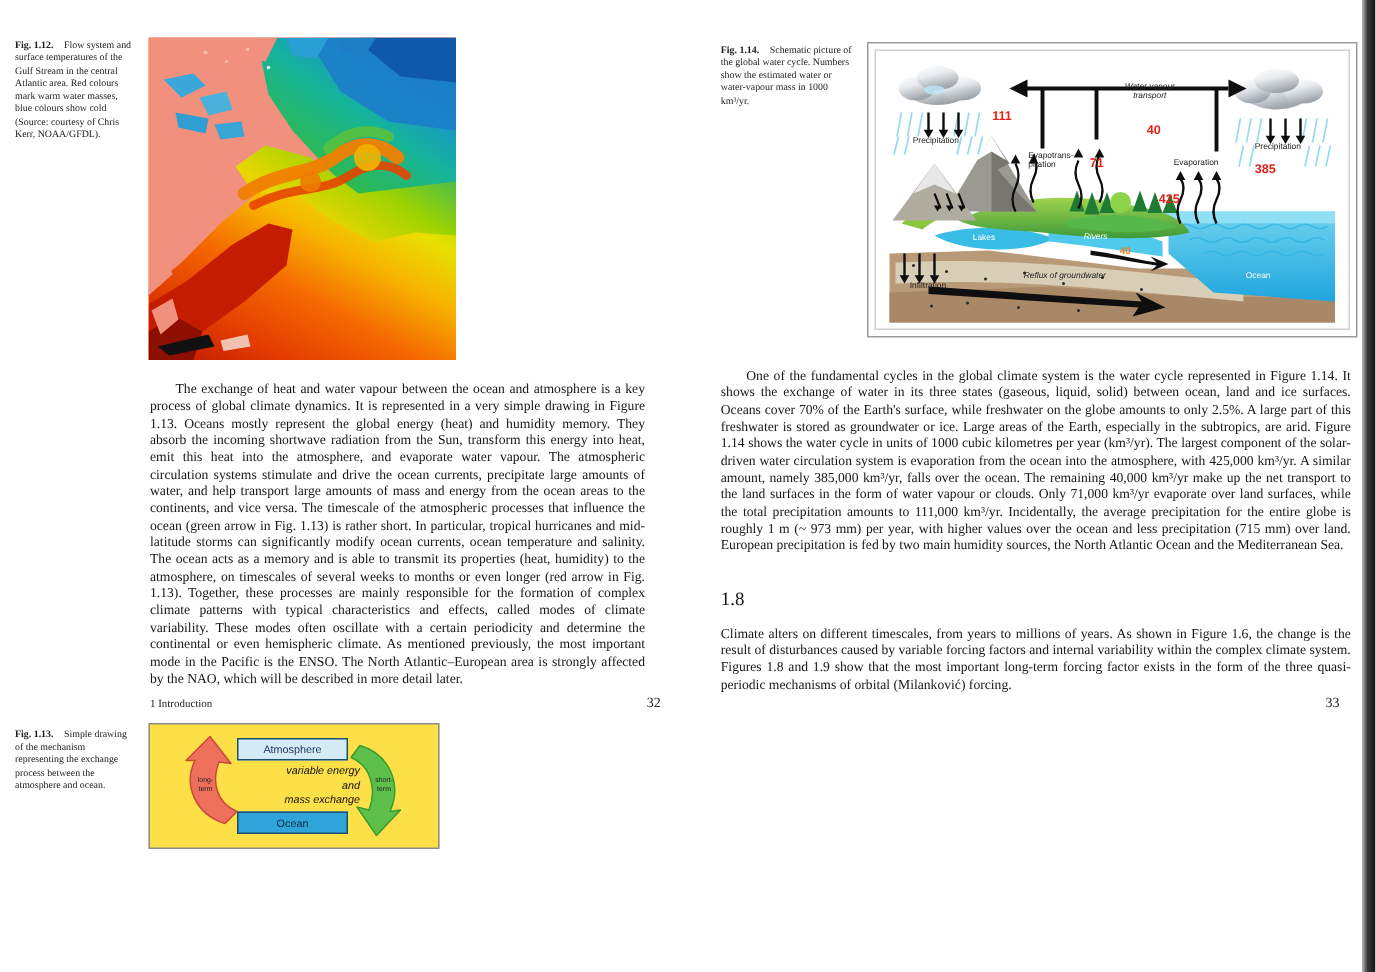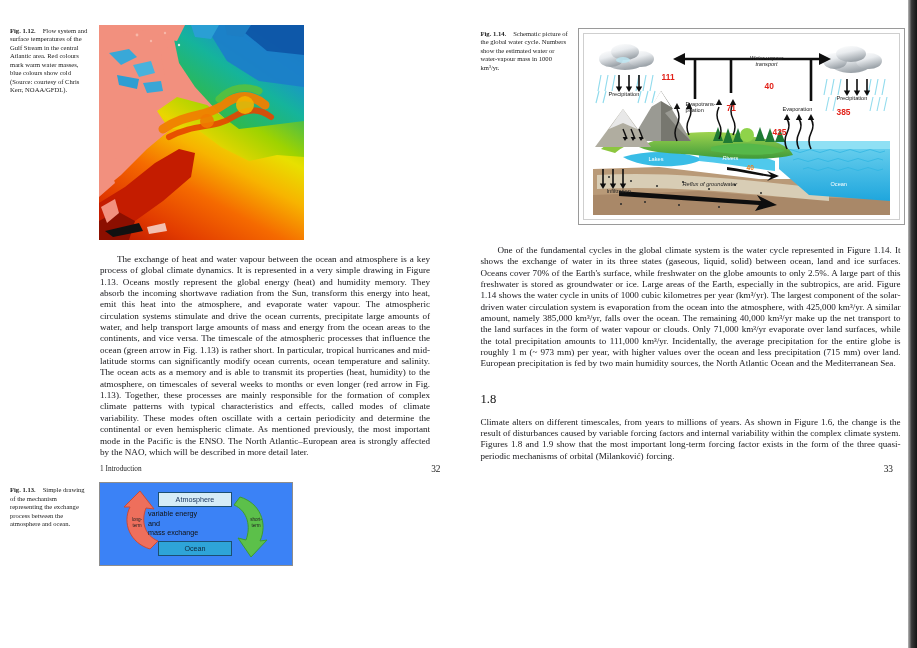--- a/index.html
+++ b/index.html
@@ -94,21 +94,21 @@
     display: flex;
     align-items: flex-start;
     margin-top: 24px;
   }
   .fig113-cap { width: 80px; flex: 0 0 80px; padding-top: 4px; }
   .fig113-box {
     margin-left: 9px;
     width: 192px;
     height: 82px;
     border: 1.2px solid #8d8d8d;
-    background: #3b82f6;
+    background: #fde047;
     position: relative;
   }
   .fig113-box svg { position:absolute; inset:0; width:100%; height:100%; }
   .box-label {
     position: absolute;
     font-family: "Liberation Sans", sans-serif;
     font-size: 7.2px;
     color: #15315a;
     text-align: center;
   }
@@ -119,21 +119,21 @@
   }
   .ocn-box {
     left: 58px; top: 58px; width: 72px; height: 13px;
     background: #2ea4d8; border: 1px solid #1b4f72;
     line-height: 13px; color:#10283f;
   }
   .mid-text {
     position: absolute; left: 48px; top: 26px; width: 92px;
     font-family: "Liberation Sans", sans-serif;
     font-size: 7.2px; line-height: 9.4px;
-    text-align: left; color:#111;
+    text-align: right; color:#111;font-style:italic;
   }
   .arrow-lbl {
     position: absolute;
     font-family: "Liberation Sans", sans-serif;
     font-size: 4.6px; line-height: 5.4px;
     color: #222; text-align:center;
   }
   .lbl-long  { left: 29px; top: 34px; width: 16px; }
   .lbl-short { left: 147px; top: 34px; width: 18px; }
 

